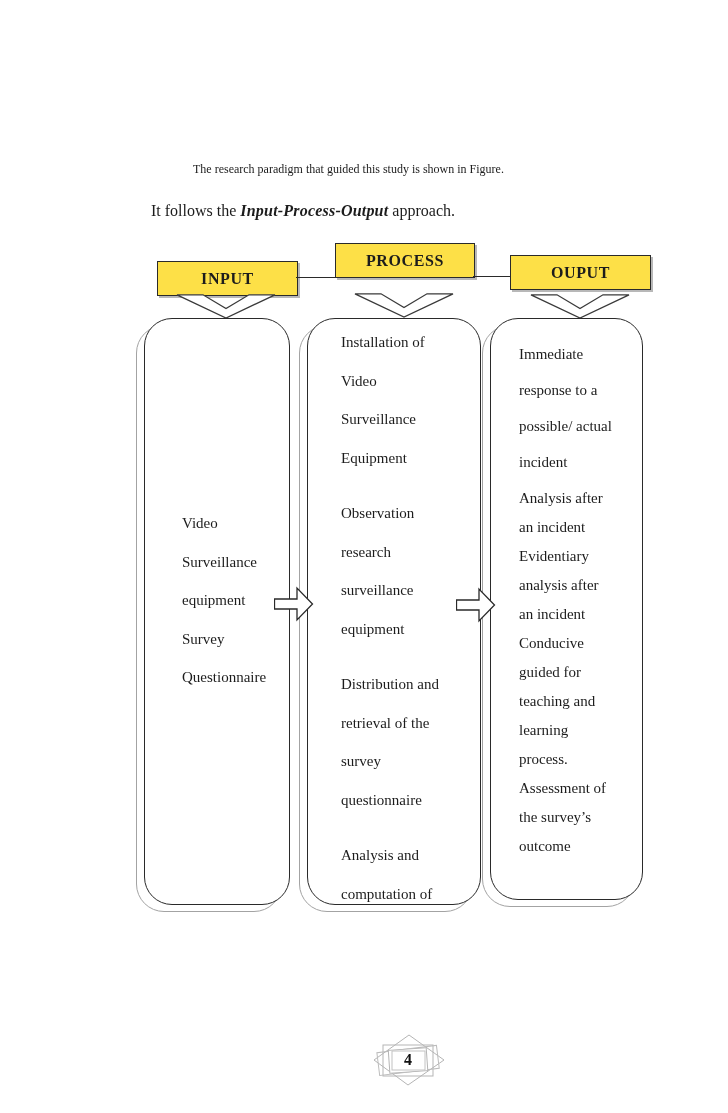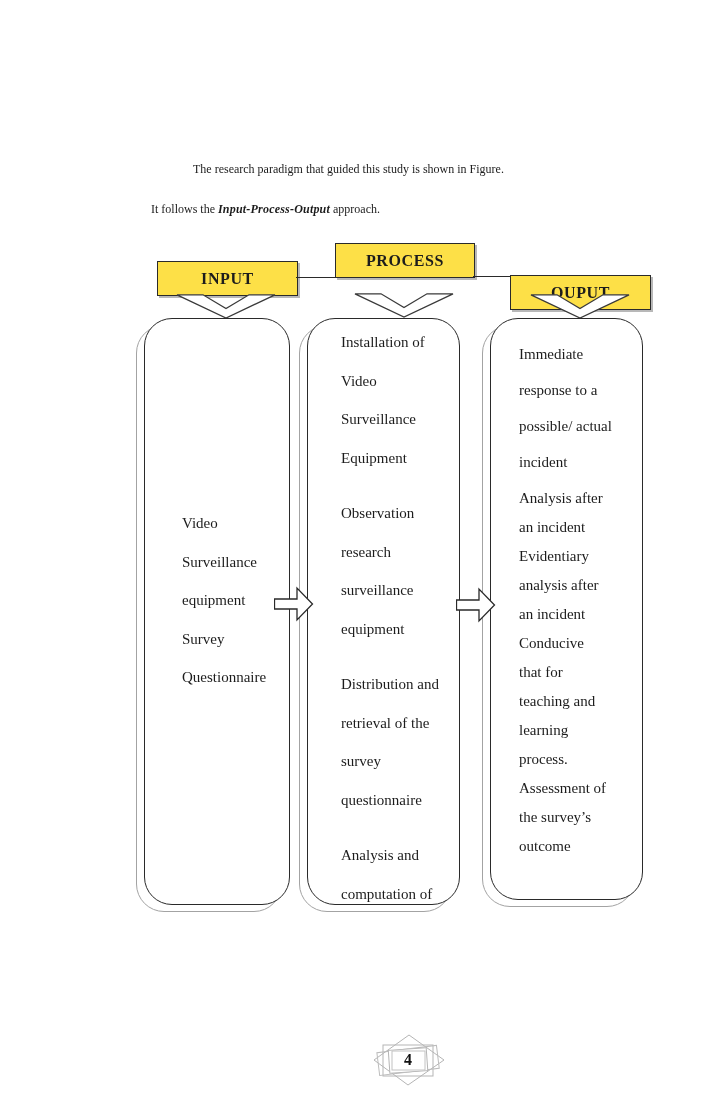--- a/index.html
+++ b/index.html
@@ -4,33 +4,33 @@
 <style>
   html,body{margin:0;padding:0;background:#fff;}
   .page{
     position:relative;width:728px;height:1113px;background:#ffffff;
     font-family:"Liberation Serif","DejaVu Serif",serif;color:#1c1c1c;
     overflow:hidden;
   }
   .abs{position:absolute;}
   .heading{left:152px;top:85px;font-size:17px;font-weight:bold;letter-spacing:.4px;white-space:nowrap;}
   .para1{left:193px;top:162px;font-size:12px;white-space:nowrap;}
-  .para2{left:151px;top:202px;font-size:12px;white-space:nowrap;}
+  .para2{left:151px;top:202px;font-size:16px;white-space:nowrap;}
   .para2 b i{letter-spacing:.2px;}
 
   
   .hdr{
     position:absolute;height:33px;background:#fde047;border:1.5px solid #2a2a2a;
     box-shadow:2px 2px 0 #b8b8b8;
     display:flex;align-items:center;justify-content:center;
     font-size:16px;font-weight:bold;letter-spacing:.6px;
   }
   .hdr-input{left:157px;top:261px;width:139px;}
   .hdr-process{left:335px;top:243px;width:138px;}
-  .hdr-output{left:510px;top:255px;width:139px;margin-top:20px;}
+  .hdr-output{left:510px;top:255px;width:139px;}
   .connector{position:absolute;height:0;border-top:1.5px solid #2a2a2a;}
   .conn1{left:296px;top:277px;width:39px;}
   .conn2{left:473px;top:276px;width:37px;}
 
   .chev{position:absolute;width:114px;height:25px;}
   .chev svg{display:block;width:100%;height:100%;}
   .chev-input{left:169px;top:294px;}
   .chev-process{left:347px;top:293px;}
   .chev-output{left:523px;top:294px;}
 
@@ -38,21 +38,21 @@
   .rbox{
     position:absolute;background:#fff;border:1.4px solid #2a2a2a;border-radius:28px;
     box-sizing:border-box;overflow:hidden;font-size:15px;line-height:1;
   }
   .rwrap{position:absolute;}
   .rwrap .echo{
     position:absolute;left:-8px;top:7px;width:100%;height:100%;
     border:1px solid #a3a3a3;border-radius:28px;box-sizing:border-box;
   }
   .wrap-input{left:144px;top:318px;width:146px;height:587px;}
-  .wrap-process{left:307px;top:318px;width:153px;height:587px;}
+  .wrap-process{left:307px;top:318px;width:174px;height:587px;}
   .wrap-output{left:490px;top:318px;width:153px;height:582px;}
   .rbox{left:0;top:0;width:100%;height:100%;}
 
   .box-input  .content{padding:197px 8px 0 37px;}
   .box-process .content{padding:16px 8px 0 33px;}
   .box-output .content{padding:28px 6px 0 28px;}
 
   .ln{white-space:nowrap;}
   .box-input  .ln{height:38.5px;}
   .box-process .ln{height:38.5px;}
@@ -173,21 +173,21 @@
             <div class="ln">Analysis after</div>
             <div class="ln">an incident</div>
           </div>
           <div class="group">
             <div class="ln">Evidentiary</div>
             <div class="ln">analysis after</div>
             <div class="ln">an incident</div>
           </div>
           <div class="group">
             <div class="ln">Conducive</div>
-            <div class="ln">that for</div>
+            <div class="ln">guided for</div>
             <div class="ln">teaching and</div>
             <div class="ln">learning</div>
             <div class="ln">process.</div>
           </div>
           <div class="group">
             <div class="ln">Assessment of</div>
             <div class="ln">the survey’s</div>
             <div class="ln">outcome</div>
           </div>
         </div>

